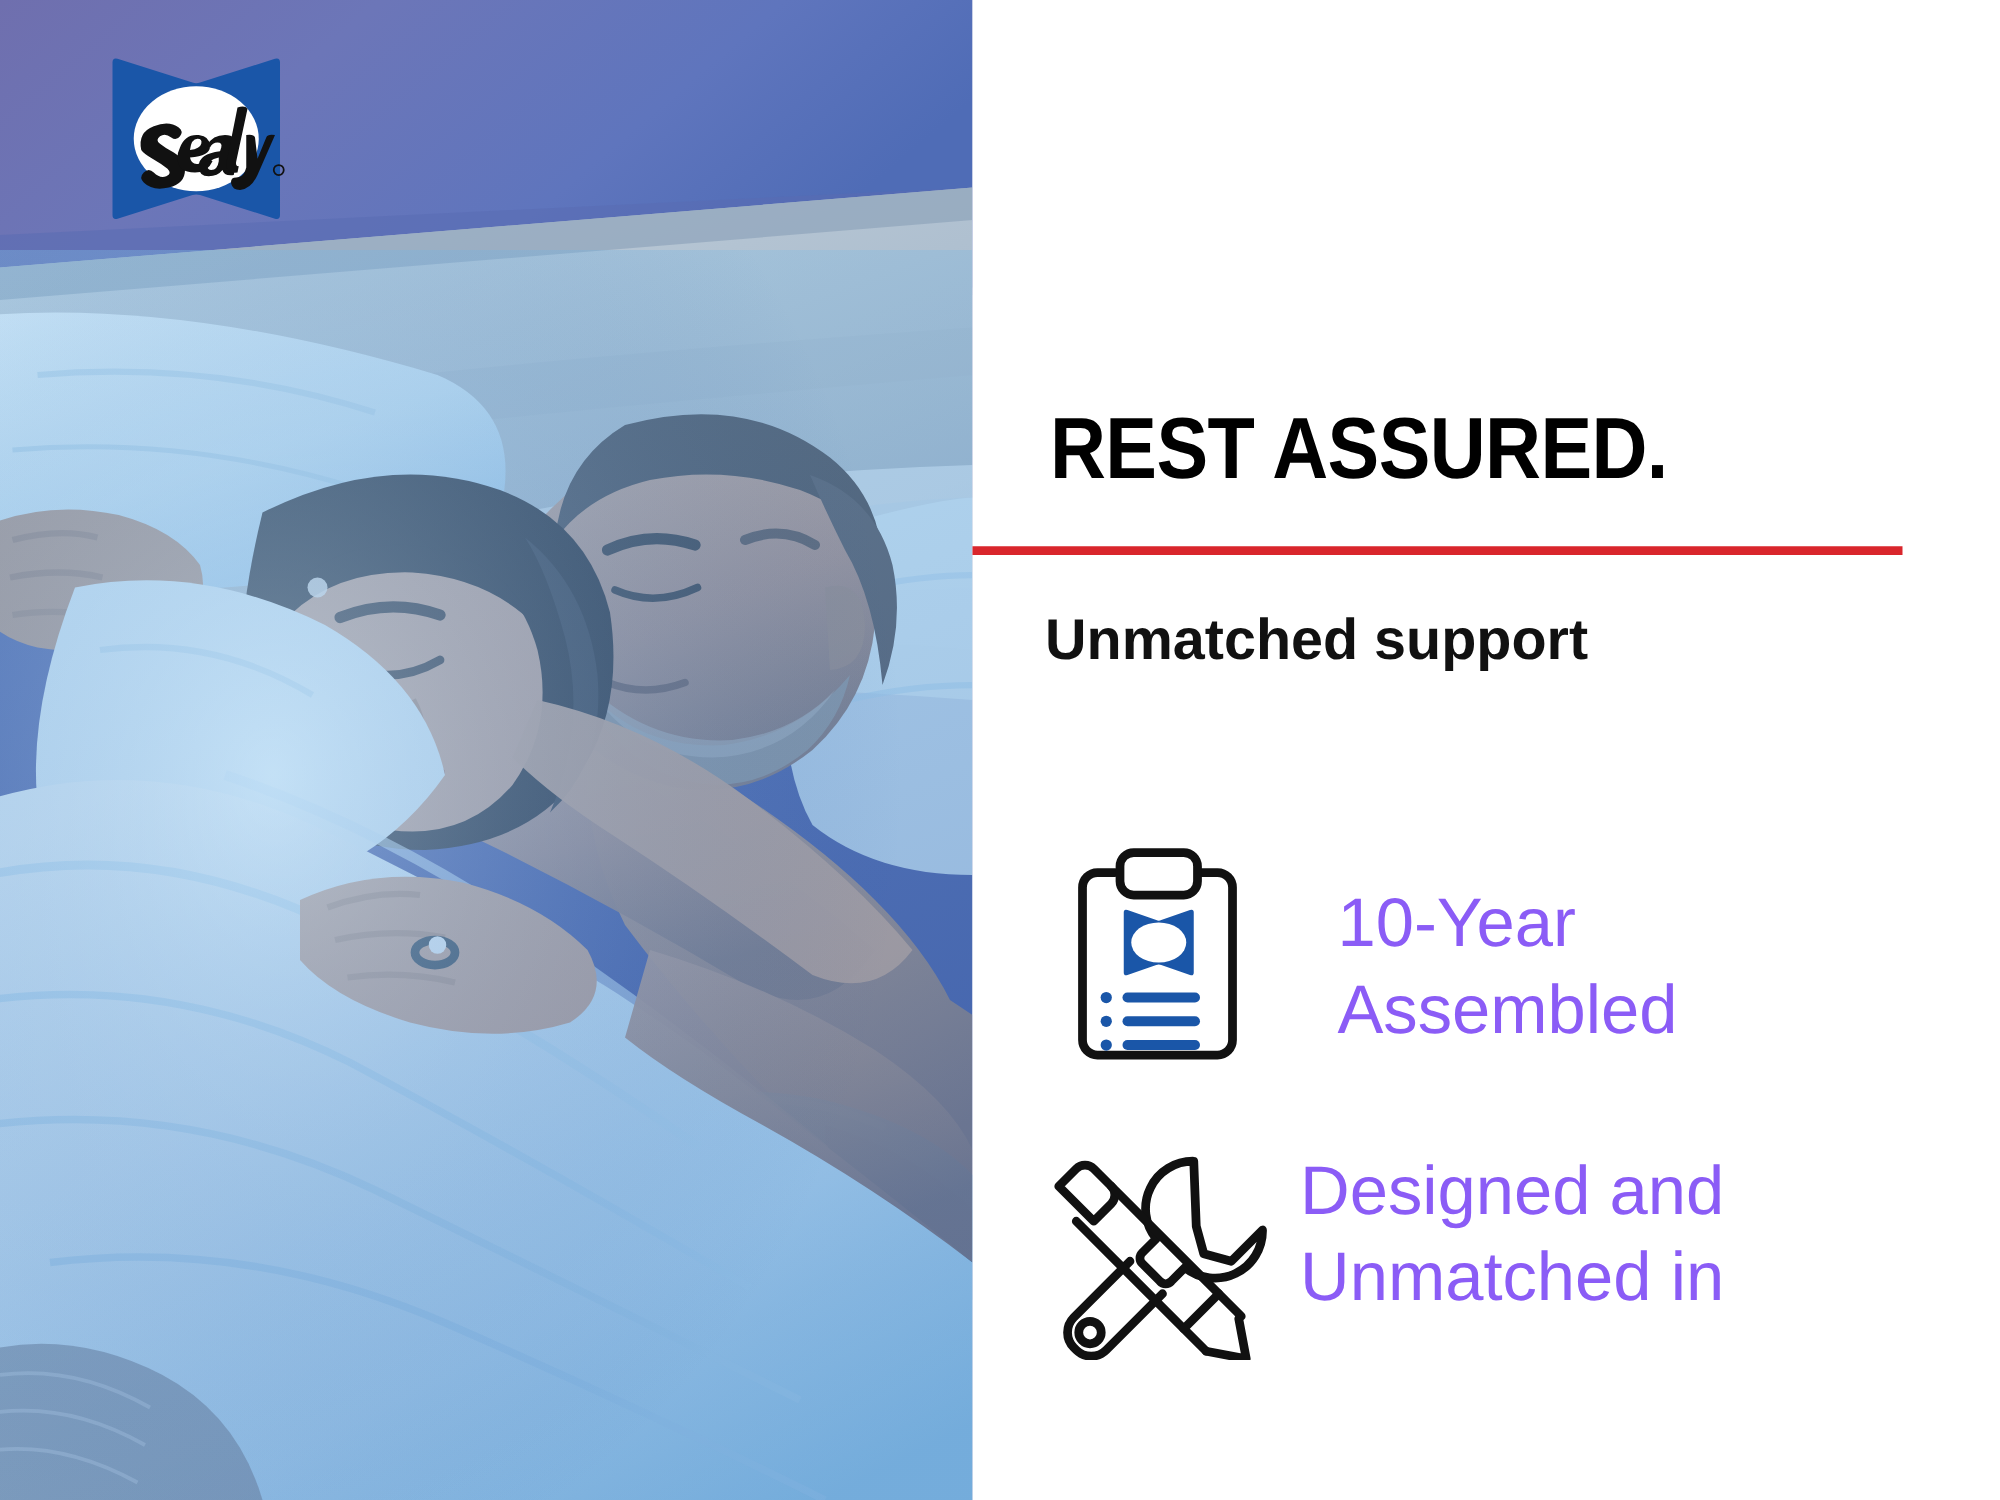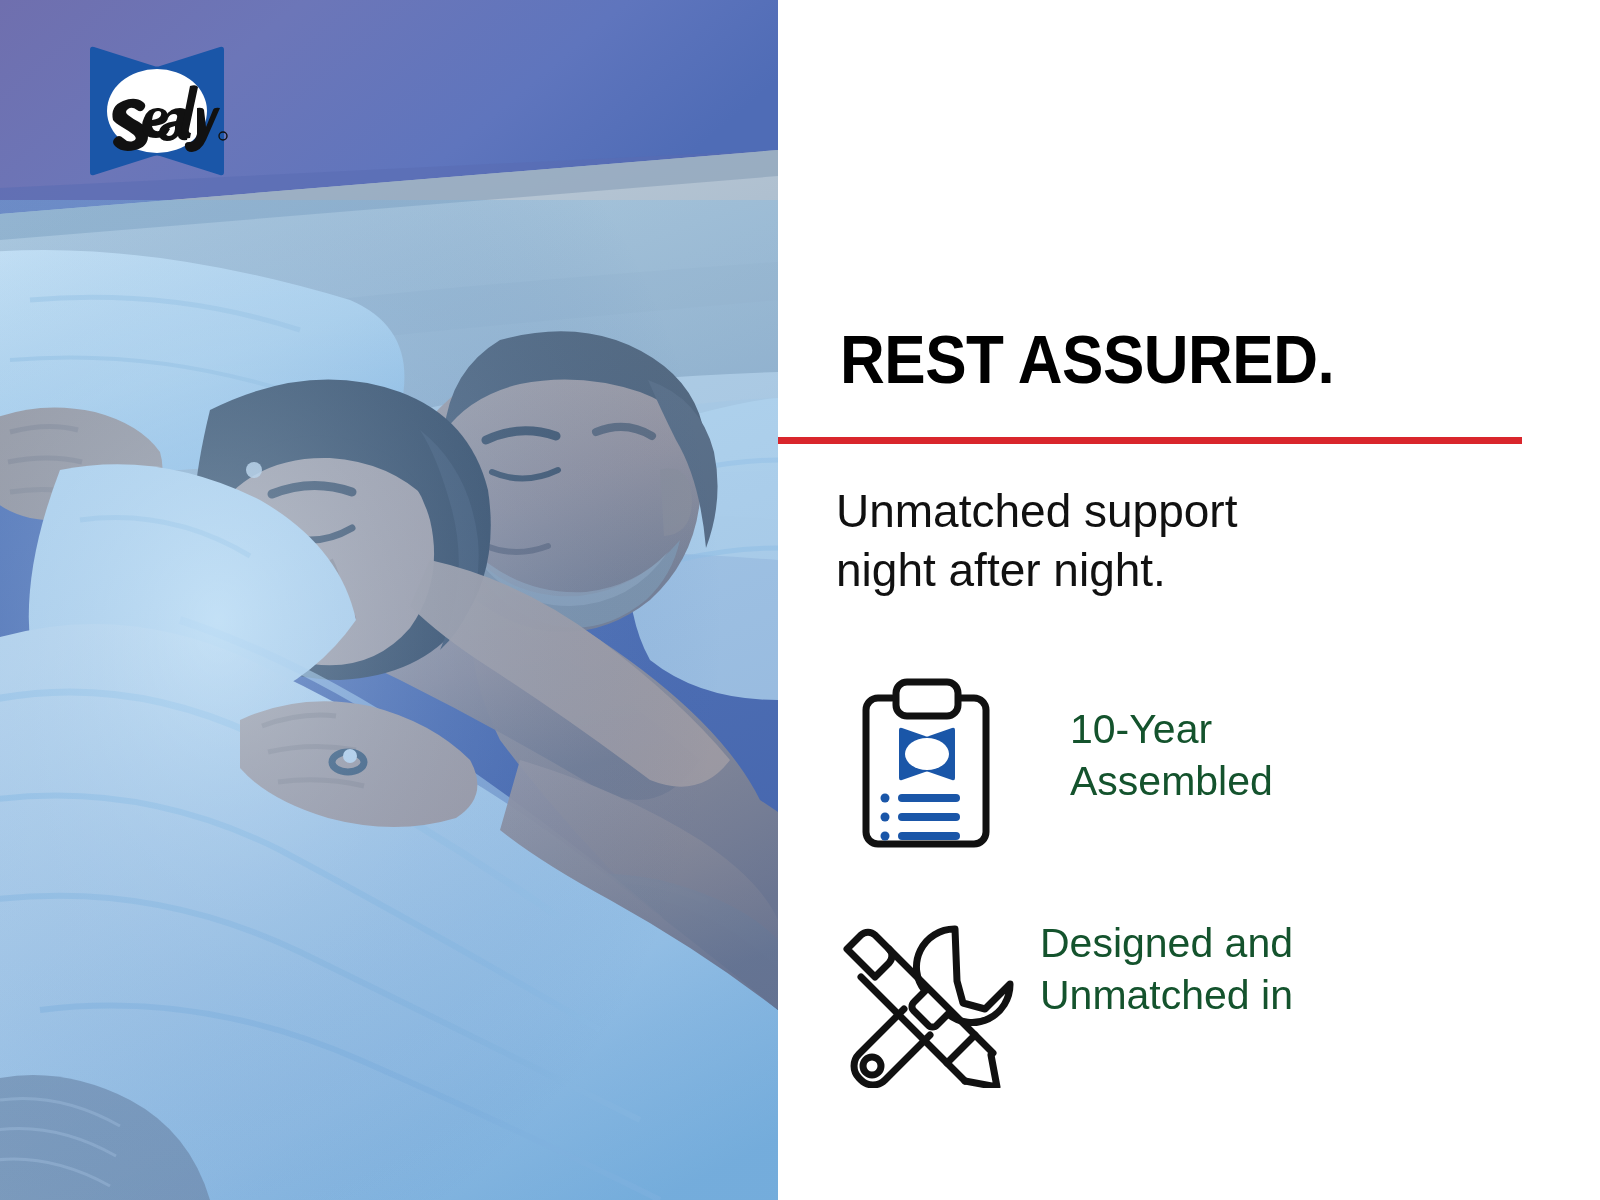--- a/index.html
+++ b/index.html
@@ -37,38 +37,38 @@
     font-family:"Liberation Sans", sans-serif;
     transform:scaleY(1.12);transform-origin:left top;
     white-space:nowrap;
   }
   .rule{
     position:absolute;left:0px;top:437px;width:744px;height:7px;
     background:#d9262c;
   }
   .subhead{
     position:absolute;left:58px;top:482px;width:560px;
-    font-size:46px;line-height:1.28;color:#111;font-weight:400;
+    font-size:46px;line-height:1.28;color:#111;font-weight:700;
   }
   .subhead .ln{display:block;}
 
   
   .feature{
     position:absolute;display:flex;align-items:flex-start;
   }
   .feature.f1{left:54px;top:658px;}
   .feature.f2{left:32px;top:908px;}
 
   .ficon{flex:0 0 auto;display:flex;align-items:center;justify-content:center;}
   .ficon svg{display:block;}
   .f1 .ficon{width:190px;height:215px;}
   .f2 .ficon{width:230px;height:185px;}
 
   .ftext{
-    font-size:41px;line-height:1.26;color:#14532d;font-weight:400;
+    font-size:55px;line-height:1.26;color:#8b5cf6;font-weight:400;
     padding-top:6px;
   }
   .f1 .ftext{margin-left:48px;padding-top:46px;}
   .f2 .ftext{padding-top:10px;}
   .ftext .ln{display:block;white-space:nowrap;}
 </style>
 </head>
 <body>
 
 <div class="ad">
@@ -281,21 +281,20 @@
   </div>
 
   <div class="panel">
 
     <div class="headline">REST ASSURED.</div>
 
     <div class="rule"></div>
 
     <div class="subhead">
       <span class="ln">Unmatched support</span>
-      <span class="ln">night after night.</span>
     </div>
 
     <div class="feature f1">
       <div class="ficon">
         <svg viewBox="0 0 150 180" width="150" height="180">
 
           <path d="M40 22 h-14 a12 12 0 0 0 -12 12 v122 a12 12 0 0 0 12 12 h96
                    a12 12 0 0 0 12 -12 v-122 a12 12 0 0 0 -12 -12 h-14" fill="none" stroke="#111" stroke-width="7" stroke-linecap="round"></path>
 
           <rect x="44" y="6" width="62" height="34" rx="11" ry="11" fill="#fff" stroke="#111" stroke-width="7"></rect>

